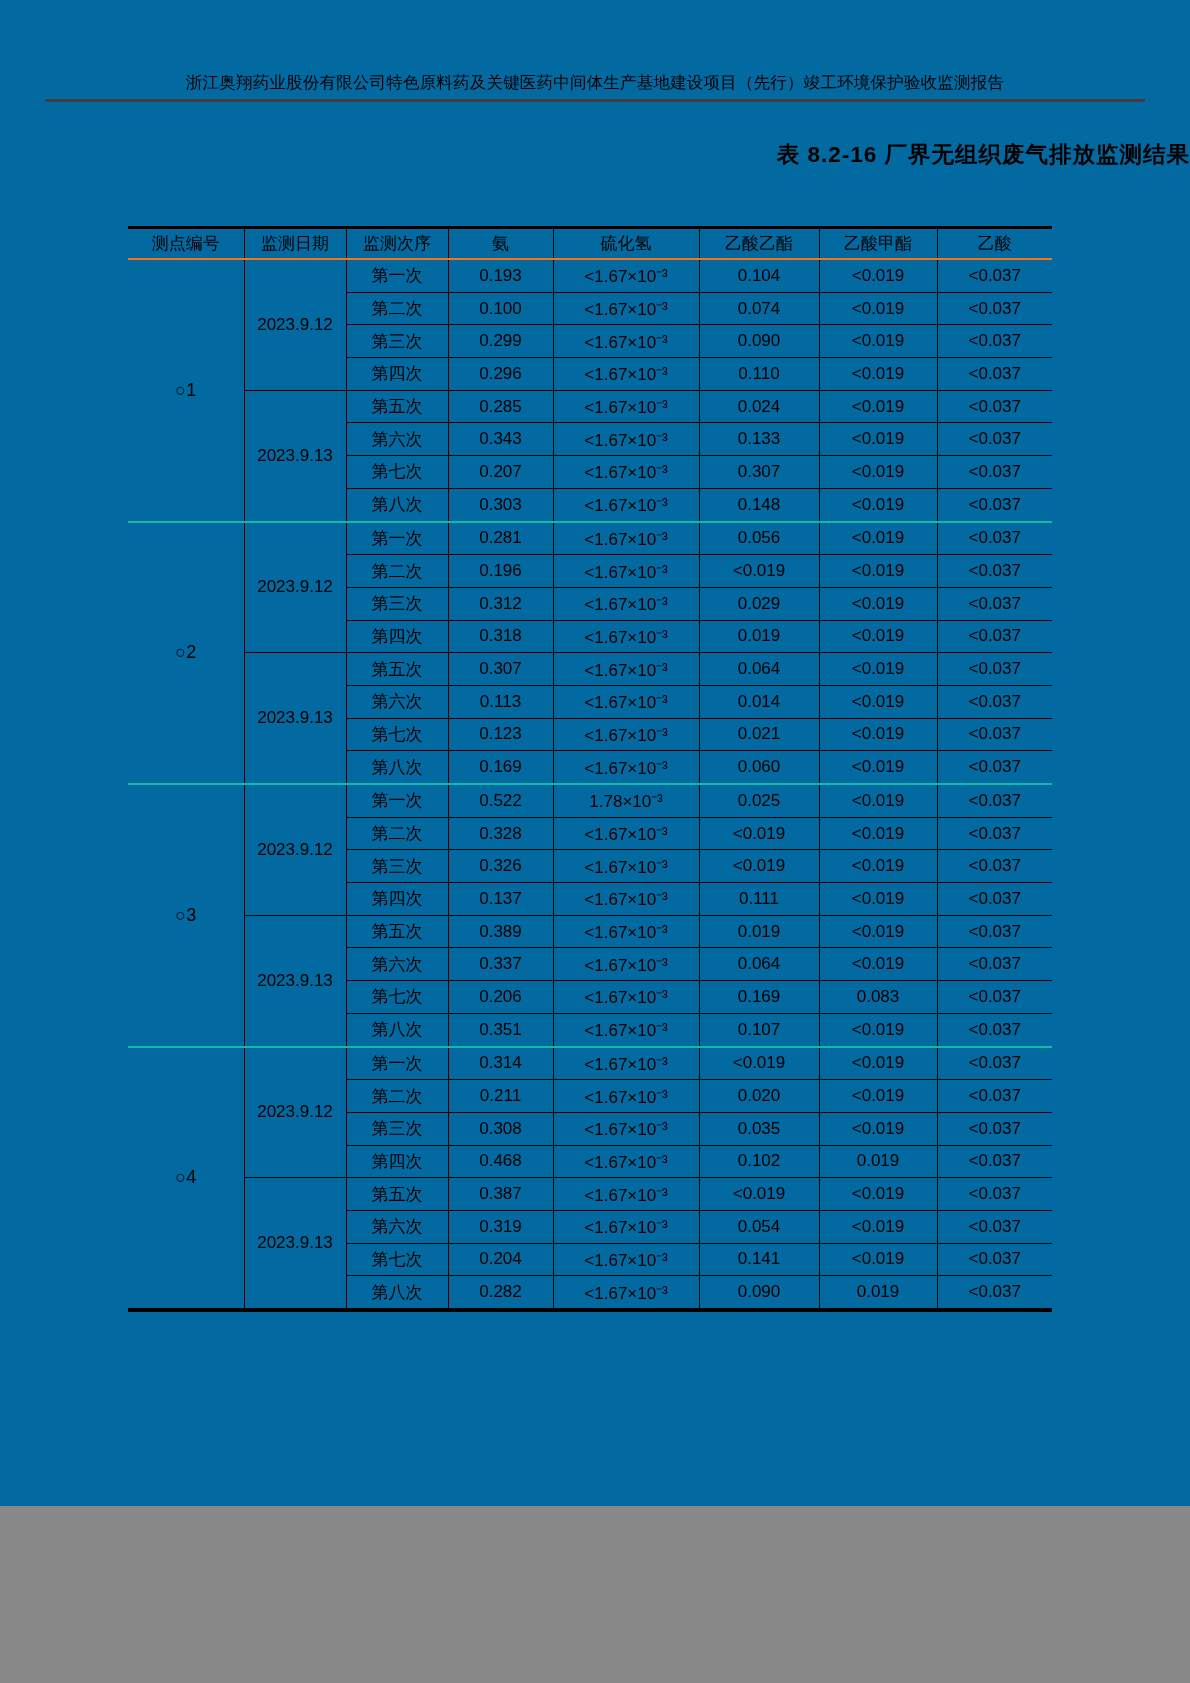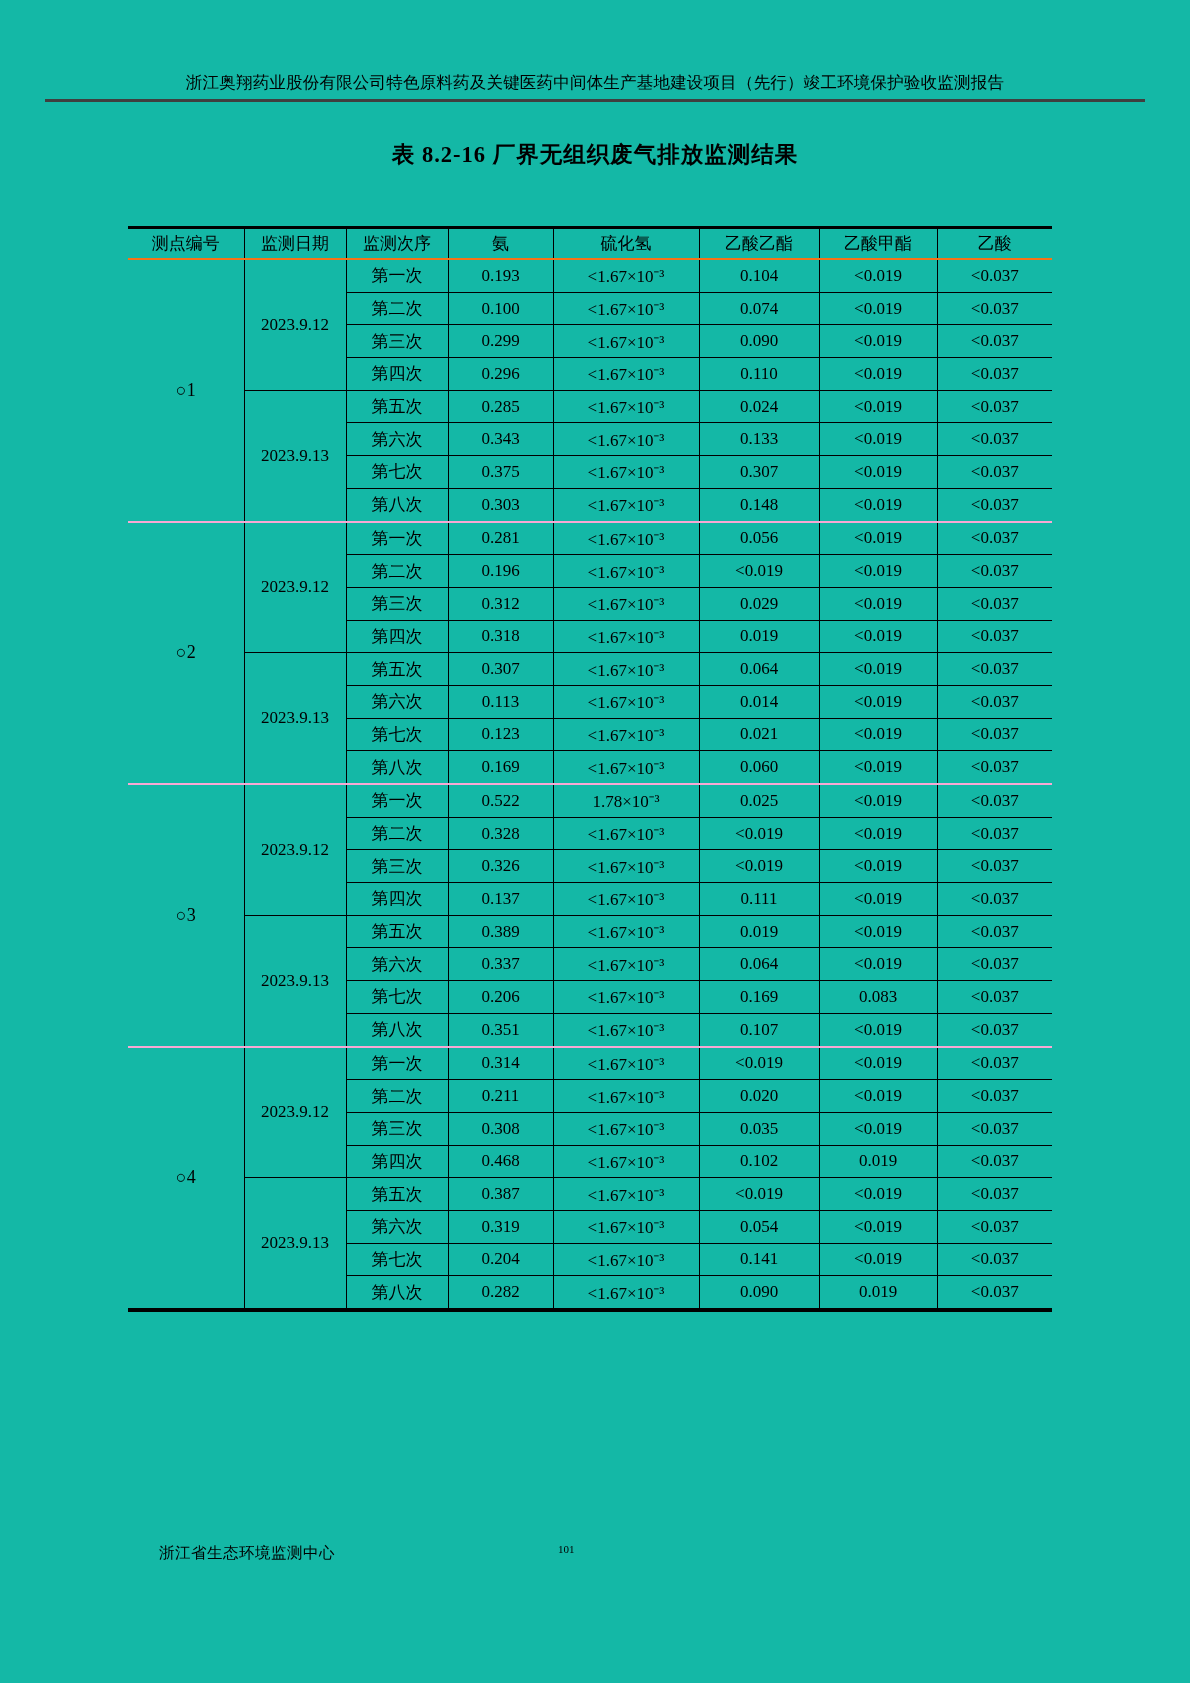--- a/index.html
+++ b/index.html
@@ -1,36 +1,36 @@
 <!DOCTYPE html>
 <html><head>
 <meta charset="utf-8">
 <style>
   html,body { margin:0; padding:0; background:#888; }
   .page {
     position:relative;
-    width:1190px; height:1683px;
-    background:#14b8a6;
-    font-family:Liberation Serif, serif;
+    width:1190px; height:1506px;
+    background:#0369a1;
+    font-family:Liberation Sans, sans-serif;
     color:#000;
     margin:0 auto;
     overflow:hidden;
   }
   .doc-header {
     position:absolute; top:72px; left:45px; width:1100px;
     text-align:center; font-size:16.5px; letter-spacing:0.2px;
     white-space:nowrap;
   }
   .header-rule {
     position:absolute; top:99px; left:45px; width:1100px;
     border:none; border-top:3px solid #3f3f3f; margin:0;
   }
   .doc-title {
     position:absolute; top:139px; left:0; width:100%;
-    text-align:center; font-size:22.5px; font-weight:bold;
+    text-align:right; font-size:22.5px; font-weight:bold;
     letter-spacing:1px;
   }
   .unit-label {
     position:absolute; top:186px; left:128px; width:908px;
     text-align:right; font-size:17.5px;
   }
   table.report-table {
     position:absolute; top:226px; left:128px;
     width:924px; table-layout:fixed;
     border-collapse:collapse;
@@ -46,21 +46,21 @@
     padding:0;
   }
   .report-table th:first-child { border-left:none; }
   .report-table td {
     height:31.7px; padding:0;
     text-align:center; vertical-align:middle;
     border-left:1px solid #000;
     border-top:1px solid #000;
   }
   .report-table td.col-point { border-left:none; font-size:18px; }
-  .report-table tr.group-start td { border-top:2px solid #f9a8d4; }
+  .report-table tr.group-start td { border-top:2px solid #14b8a6; }
   .doc-footer-left {
     position:absolute; top:1543px; left:159px;
     font-size:15.5px; letter-spacing:0.5px;
   }
   .doc-page-number {
     position:absolute; top:1543px; left:558px;
     font-size:11px;
   }
 </style>
 </head>
@@ -144,21 +144,21 @@
         <tr>
           <td class="col-seq">第六次</td>
           <td class="col-val">0.343</td>
           <td class="col-val">&lt;1.67×10⁻³</td>
           <td class="col-val">0.133</td>
           <td class="col-val">&lt;0.019</td>
           <td class="col-val">&lt;0.037</td>
         </tr>
         <tr>
           <td class="col-seq">第七次</td>
-          <td class="col-val">0.375</td>
+          <td class="col-val">0.207</td>
           <td class="col-val">&lt;1.67×10⁻³</td>
           <td class="col-val">0.307</td>
           <td class="col-val">&lt;0.019</td>
           <td class="col-val">&lt;0.037</td>
         </tr>
         <tr>
           <td class="col-seq">第八次</td>
           <td class="col-val">0.303</td>
           <td class="col-val">&lt;1.67×10⁻³</td>
           <td class="col-val">0.148</td>

